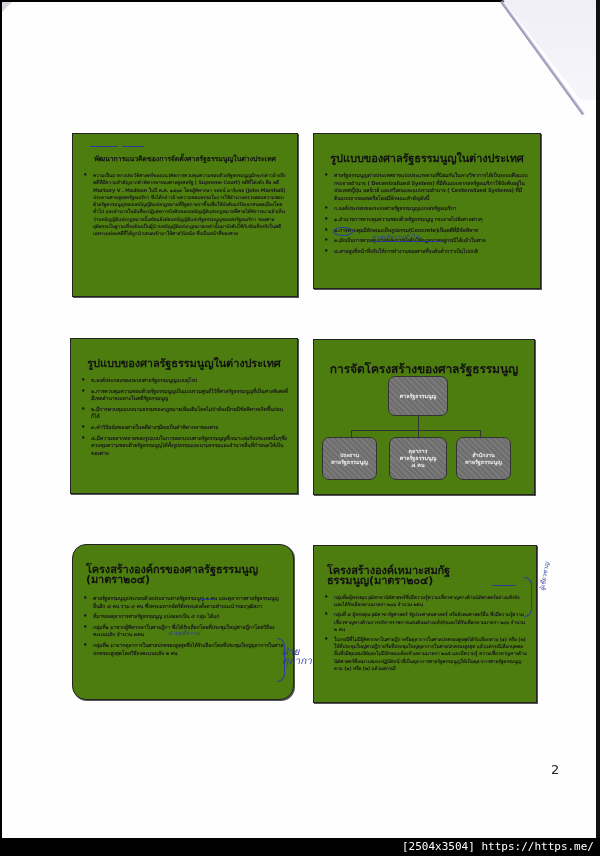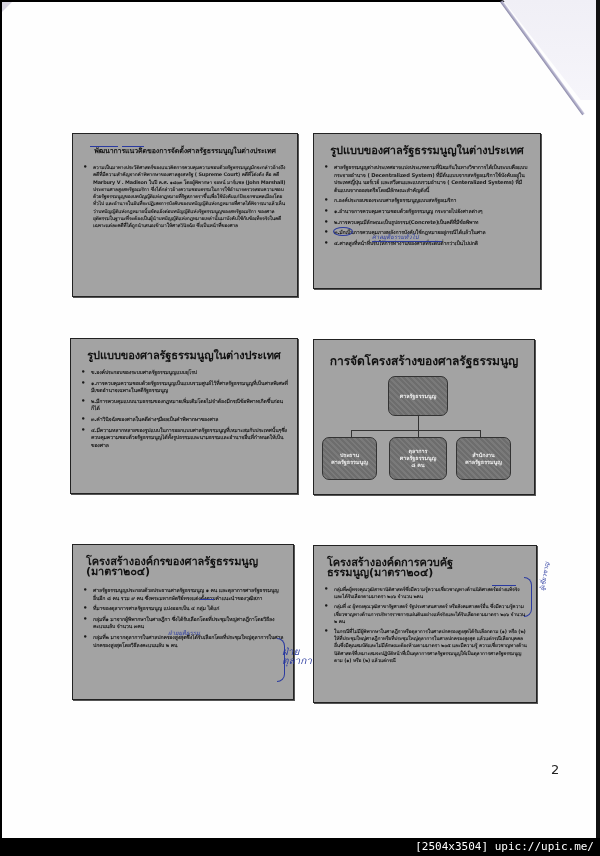--- a/index.html
+++ b/index.html
@@ -18,23 +18,23 @@
   }
   .fold-line {
     position: absolute; left: 500px; top: 2px; width: 3px; height: 140px;
     background: linear-gradient(90deg, #6a6790, #c9c7df);
     transform-origin: top left; transform: rotate(-36deg);
     opacity: .8;
   }
   .corner-tl { position: absolute; left: 2px; top: 2px; width: 10px; height: 10px; background:#d9d6e2; clip-path: polygon(0 0,100% 0,0 100%); }
 
   .slide {
-    position: absolute; background: #a3a3a3; border: 1.5px solid #222;
+    position: absolute; background: #4d7c0f; border: 1.5px solid #222;
     box-shadow: 1px 1px 0 #555;
-    padding: 8px 9px 6px 9px;
+    padding: 16px 9px 6px 9px;
   }
   .slide-title {
     font-family: "DejaVu Sans", sans-serif; font-weight: bold; color: #111;
     text-align: center; font-size: 11px; line-height: 10px; margin-top: 4px; margin-bottom: 8px;
     letter-spacing: -0.1px;
   }
   .slide-title.left { text-align: left; padding-left: 4px; }
   ul.bullets { list-style: none; }
   ul.bullets li {
     position: relative; padding-left: 11px; margin-bottom: 3px;
@@ -142,42 +142,42 @@
 <div class="org-box" style="left:389px; top:437px; width:58px; height:43px;">
   <span>ตุลาการ</span>
   <span>ศาลรัฐธรรมนูญ</span>
   <span>๘ คน</span>
 </div>
 <div class="org-box" style="left:456px; top:437px; width:55px; height:43px;">
   <span>สำนักงาน</span>
   <span>ศาลรัฐธรรมนูญ</span>
 </div>
 
-<div class="slide" style="left:72px; top:544px; width:222px; height:156px;">
+<div class="slide" style="left:72px; top:544px; width:222px; height:156px;border-radius:14px;">
   <div class="slide-title left" style="margin-bottom:10px;">โครงสร้างองค์กรของศาลรัฐธรรมนูญ (มาตรา๒๐๔)</div>
   <ul class="bullets">
     <li>ศาลรัฐธรรมนูญประกอบด้วยประธานศาลรัฐธรรมนูญ ๑ คน และตุลาการศาลรัฐธรรมนูญอื่นอีก ๘ คน รวม ๙ คน ซึ่งพระมหากษัตริย์ทรงแต่งตั้งตามคำแนะนำของวุฒิสภา</li>
     <li>ที่มาของตุลาการศาลรัฐธรรมนูญ แบ่งออกเป็น ๔ กลุ่ม ได้แก่</li>
     <li>กลุ่มที่๑ มาจากผู้พิพากษาในศาลฎีกา ซึ่งได้รับเลือกโดยที่ประชุมใหญ่ศาลฎีกาโดยวิธีลงคะแนนลับ จำนวน ๓คน</li>
     <li>กลุ่มที่๒ มาจากตุลาการในศาลปกครองสูงสุดซึ่งได้รับเลือกโดยที่ประชุมใหญ่ตุลาการในศาลปกครองสูงสุดโดยวิธีลงคะแนนลับ ๒ คน</li>
   </ul>
 </div>
 <div class="underline-mark" style="left:200px; top:599px; width:14px;"></div>
 <div class="hand" style="left:168px; top:629px;">ฝ่ายยุติธรรม</div>
 <div class="brace" style="left:277px; top:638px; width:8px; height:44px;"></div>
 <div class="hand" style="left:282px; top:647px; width:22px; font-size:10px; line-height:9px;">ฝ่ายตุลาการ</div>
 
 <div class="slide" style="left:313px; top:545px; width:224px; height:158px;">
-  <div class="slide-title left" style="margin-bottom:8px;">โครงสร้างองค์ดการควบคัฐธรรมนูญ(มาตรา๒๐๔)</div>
+  <div class="slide-title left" style="margin-bottom:8px;">โครงสร้างองค์เหมาะสมกัฐธรรมนูญ(มาตรา๒๐๔)</div>
   <ul class="bullets">
     <li style="font-size:4.9px; line-height:7.2px;">กลุ่มที่๓ผู้ทรงคุณวุฒิสาขานิติศาสตร์ซึ่งมีความรู้ความเชี่ยวชาญทางด้านนิติศาสตร์อย่างแท้จริงและได้รับเลือกตามมาตรา ๒๐๖ จำนวน ๒คน</li>
     <li style="font-size:4.9px; line-height:7.2px;">กลุ่มที่ ๔ ผู้ทรงคุณวุฒิสาขารัฐศาสตร์ รัฐประศาสนศาสตร์ หรือสังคมศาสตร์อื่น ซึ่งมีความรู้ความเชี่ยวชาญทางด้านการบริหารราชการแผ่นดินอย่างแท้จริงและได้รับเลือกตามมาตรา ๒๐๖ จำนวน ๒ คน</li>
     <li style="font-size:4.9px; line-height:7.2px;">ในกรณีที่ไม่มีผู้พิพากษาในศาลฎีกาหรือตุลาการในศาลปกครองสูงสุดได้รับเลือกตาม (๑) หรือ (๒) ให้ที่ประชุมใหญ่ศาลฎีกาหรือที่ประชุมใหญ่ตุลาการในศาลปกครองสูงสุด แล้วแต่กรณีเลือกบุคคลอื่นซึ่งมีคุณสมบัติและไม่มีลักษณะต้องห้ามตามมาตรา ๒๐๕ และมีความรู้ ความเชี่ยวชาญทางด้านนิติศาสตร์ที่เหมาะสมจะปฏิบัติหน้าที่เป็นตุลาการศาลรัฐธรรมนูญให้เป็นตุลาการศาลรัฐธรรมนูญตาม (๑) หรือ (๒) แล้วแต่กรณี</li>
   </ul>
 </div>
 <div class="underline-mark" style="left:492px; top:585px; width:24px;"></div>
 <div class="brace" style="left:524px; top:577px; width:8px; height:40px;"></div>
 <div class="hand" style="left:538px; top:590px; width:20px; font-size:6px; transform:rotate(-80deg); transform-origin:left top; white-space:nowrap;">ผู้เชี่ยวชาญ</div>
 
 <div class="page-number">2</div>
 
 <div class="footer-bar"></div>
-<div class="footer-text">[2504x3504] upic://upic.me/</div>
+<div class="footer-text">[2504x3504] https://https.me/</div>
 
 </body></html>

